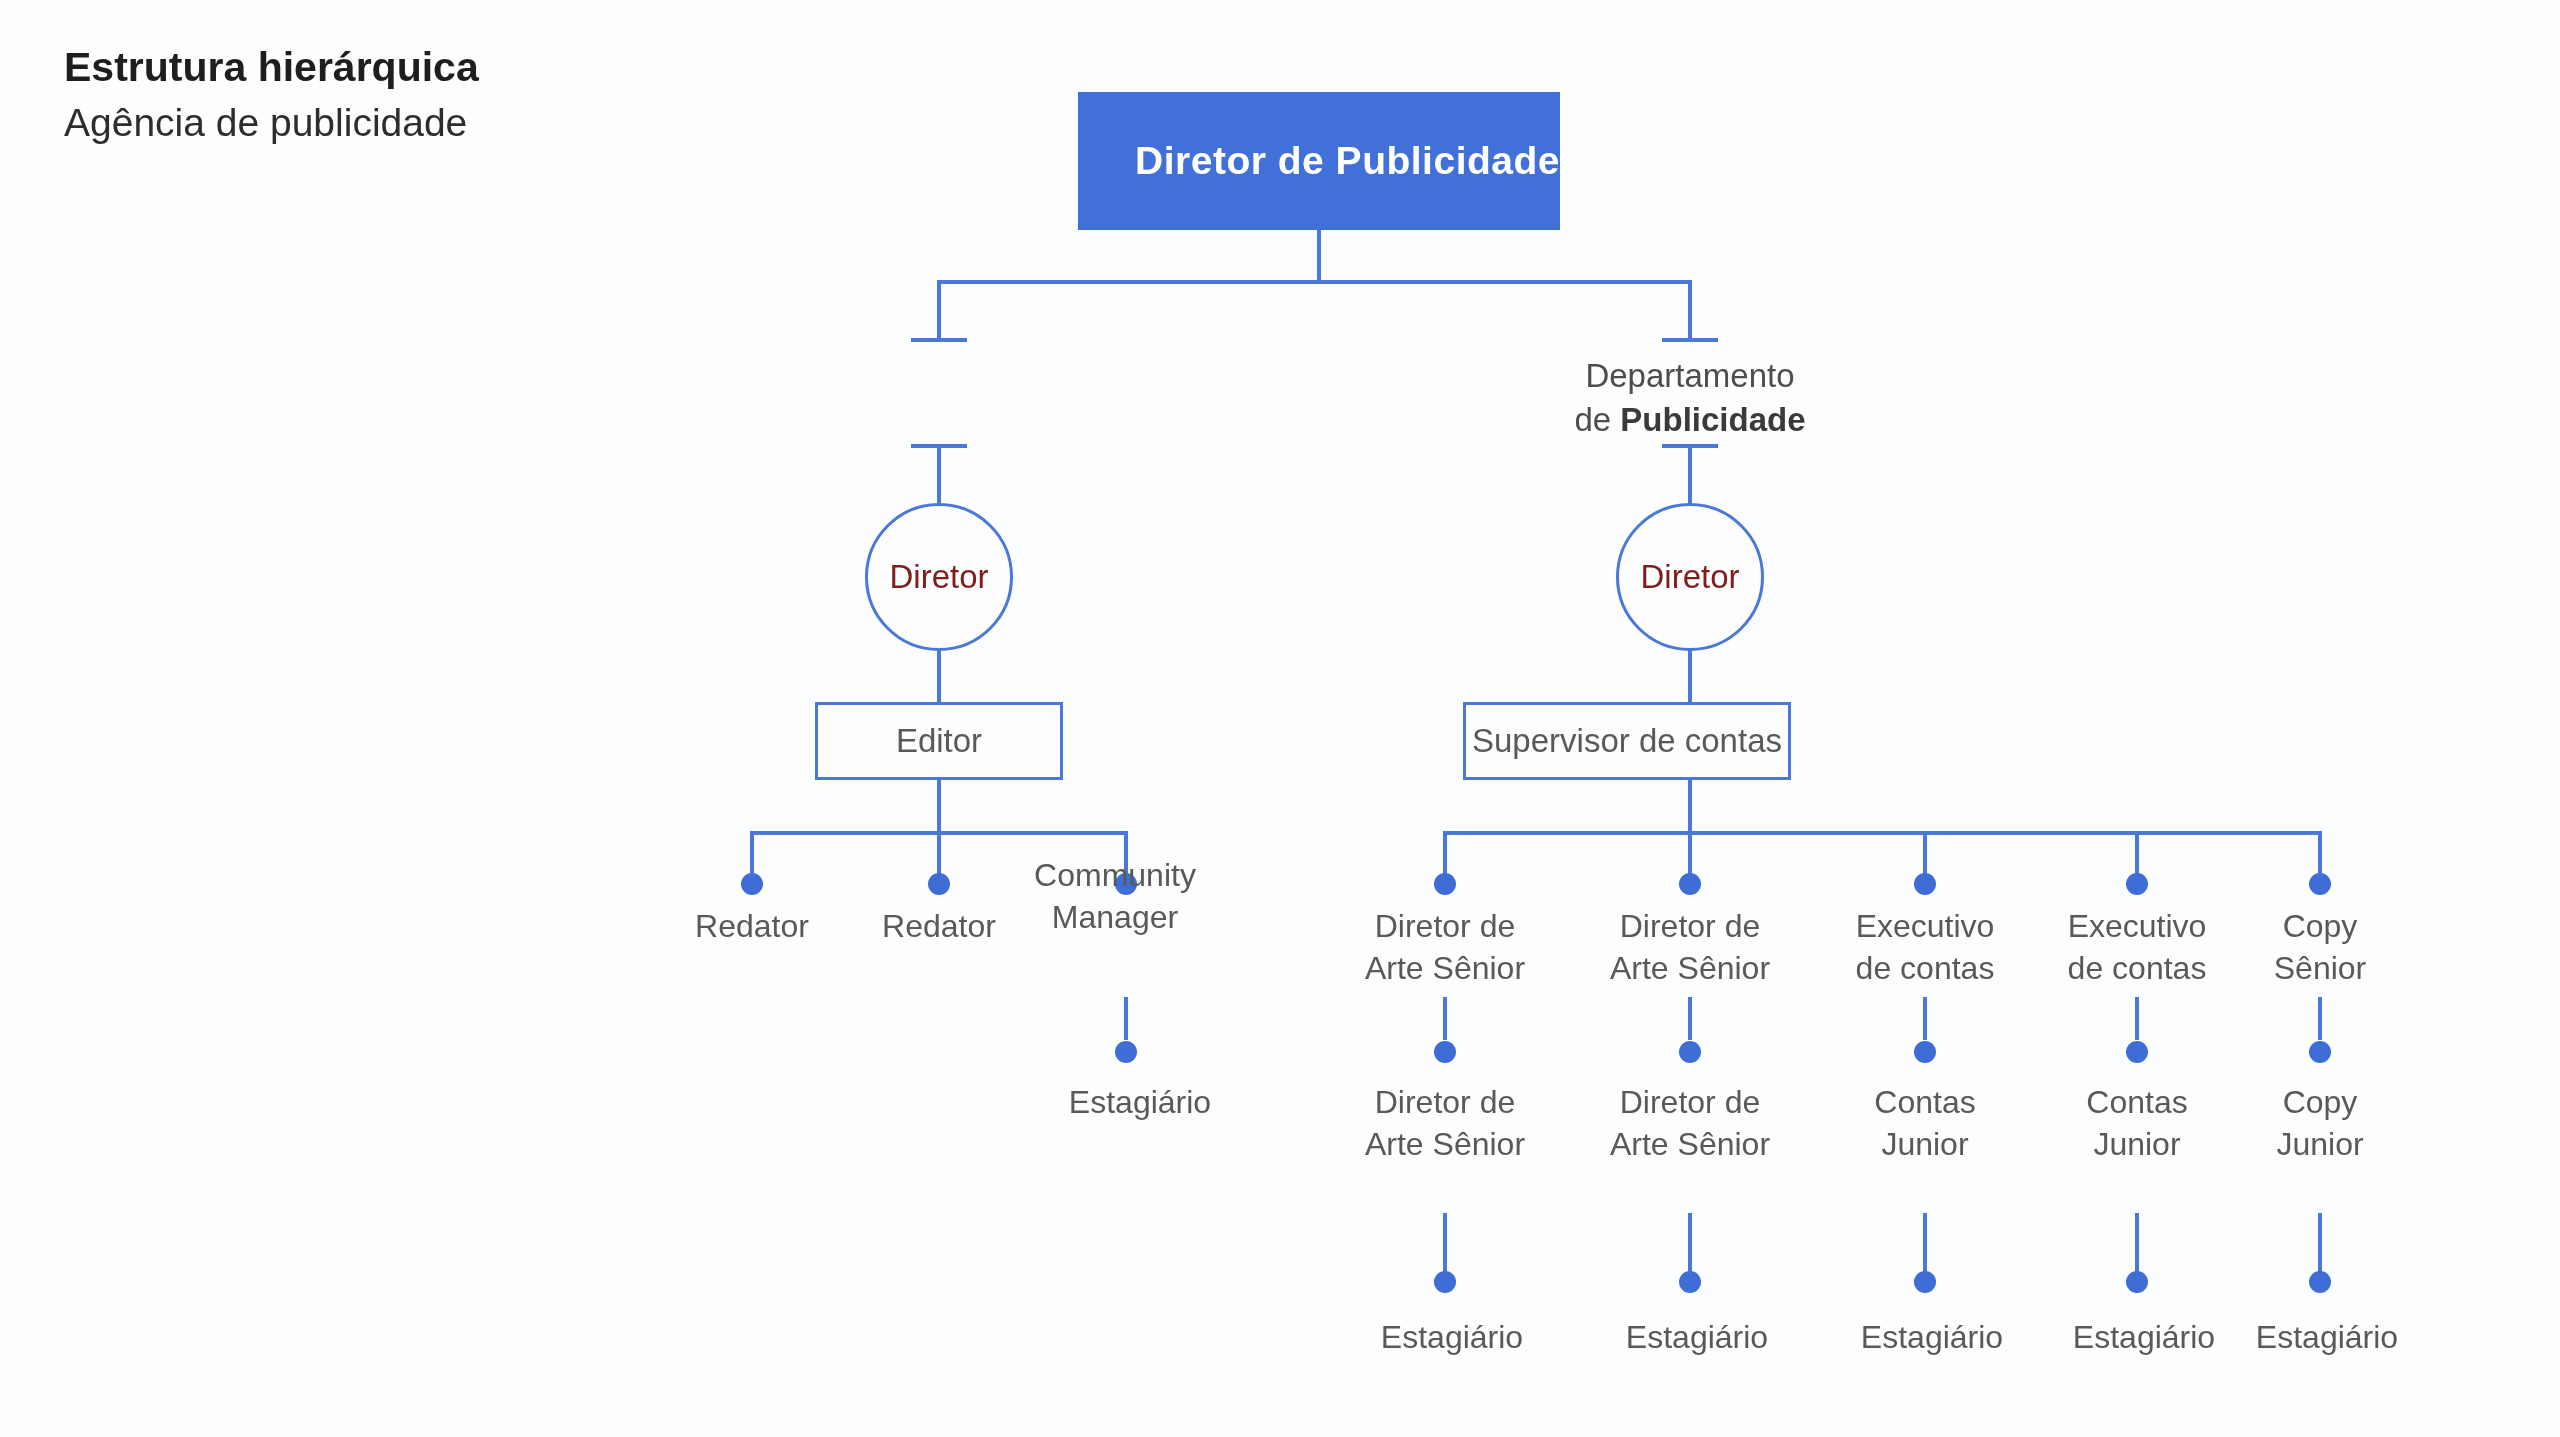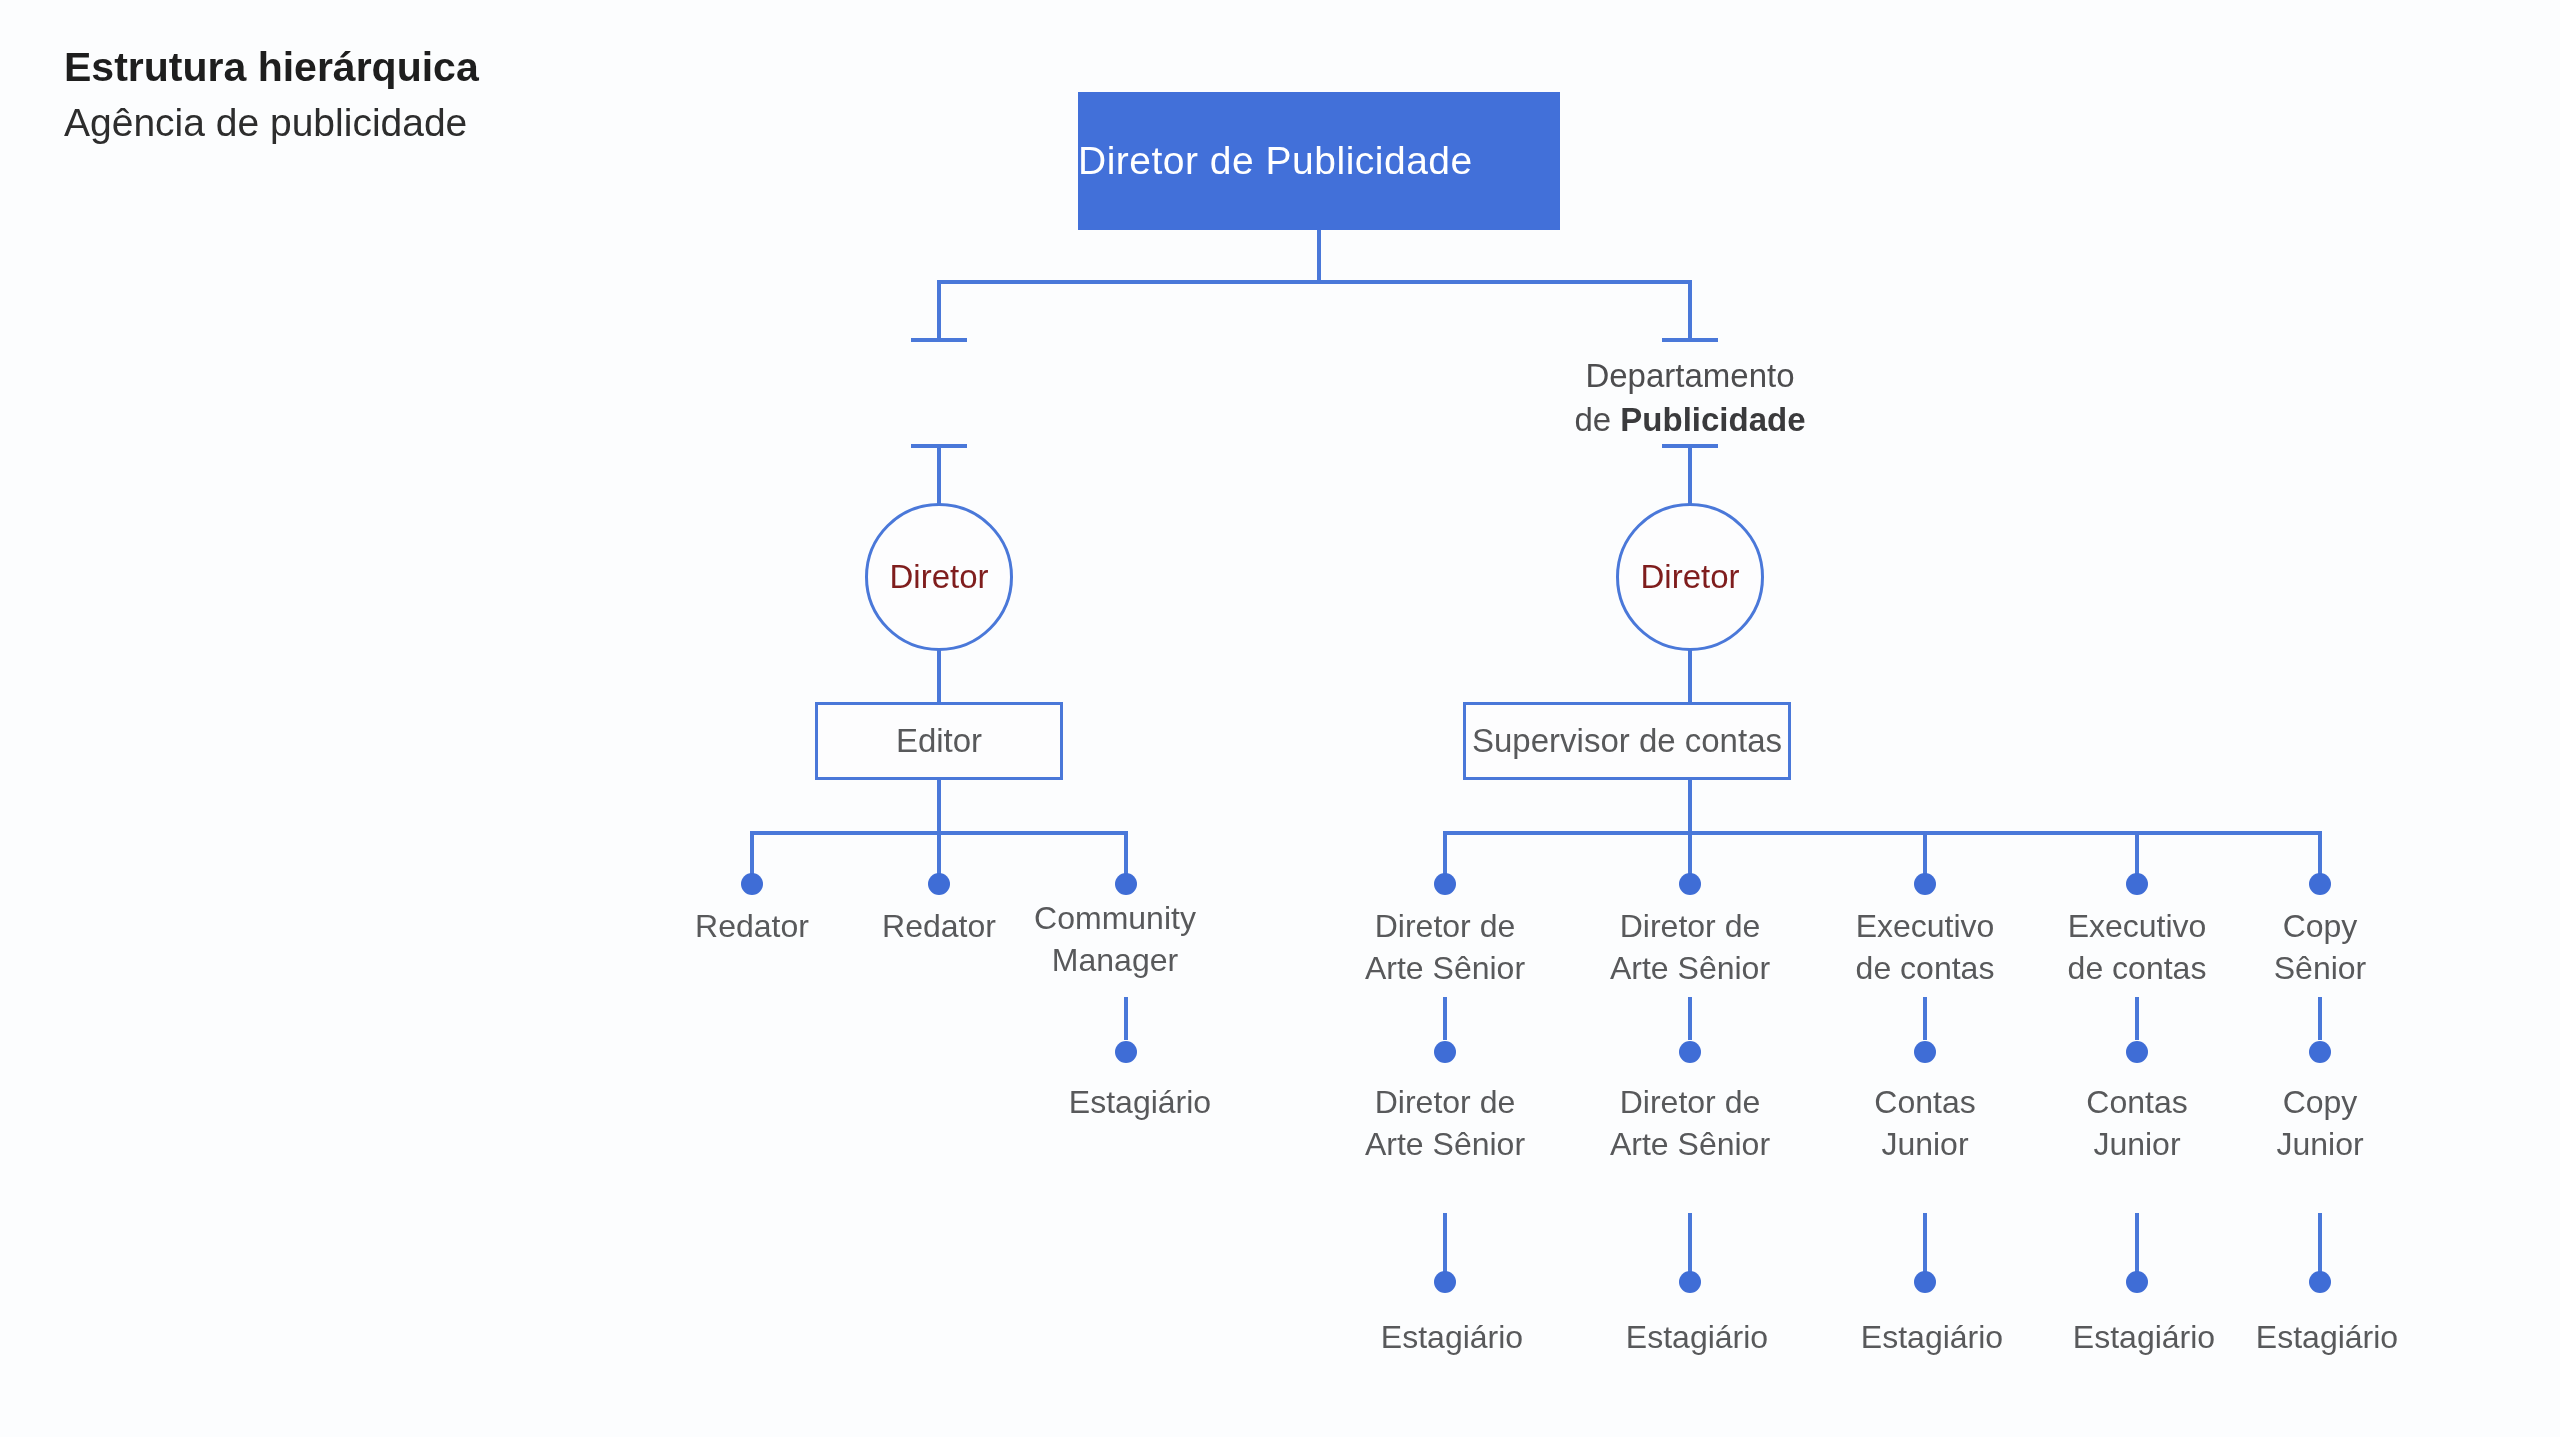--- a/index.html
+++ b/index.html
@@ -8,22 +8,22 @@
     background:#FCFDFE;
     font-family:"Liberation Sans",sans-serif;
   }
   .wires{position:absolute;left:0;top:0;}
   .title{position:absolute;left:64px;top:40px;}
   .title .t1{font-size:41px;font-weight:700;line-height:55px;color:#1E1E1E;}
   .title .t2{font-size:39px;font-weight:400;line-height:55px;color:#2D2D2D;}
   .root-box{
     position:absolute;left:1078px;top:92px;width:482px;height:138px;
     background:#4270D9;color:#FFFFFF;
-    display:flex;align-items:center;justify-content:flex-start;
-    font-size:39px;font-weight:400;letter-spacing:.5px;
+    display:flex;align-items:center;justify-content:flex-end;
+    font-size:39px;font-weight:700;letter-spacing:.5px;
   }
   .dept{
     position:absolute;width:440px;transform:translateX(-50%);
     text-align:center;font-size:33px;line-height:44px;color:#4D4D4F;
   }
   .dept b{color:#3A3A3C;font-weight:700;}
   .circle{
     position:absolute;width:148px;height:148px;box-sizing:border-box;
     border:3px solid #4A78D9;border-radius:50%;background:#FDFDFE;
     display:flex;align-items:center;justify-content:center;
@@ -140,21 +140,21 @@
 
   <div class="obox" style="left:939px;top:702px;width:248px">
     <span>Editor</span>
   </div>
   <div class="obox" style="left:1627px;top:702px;width:328px">
     <span>Supervisor de contas</span>
   </div>
 
   <div class="leaf" style="left:752px;top:905px">Redator</div>
   <div class="leaf" style="left:939px;top:905px">Redator</div>
-  <div class="leaf" style="left:1115px;top:897px">Community
+  <div class="leaf" style="left:1115px;top:854px">Community
 Manager</div>
   <div class="leaf" style="left:1140px;top:1081px">Estagiário</div>
 
   <div class="leaf" style="left:1445px;top:905px">Diretor de
 Arte Sênior</div>
   <div class="leaf" style="left:1690px;top:905px">Diretor de
 Arte Sênior</div>
   <div class="leaf" style="left:1925px;top:905px">Executivo
 de contas</div>
   <div class="leaf" style="left:2137px;top:905px">Executivo

